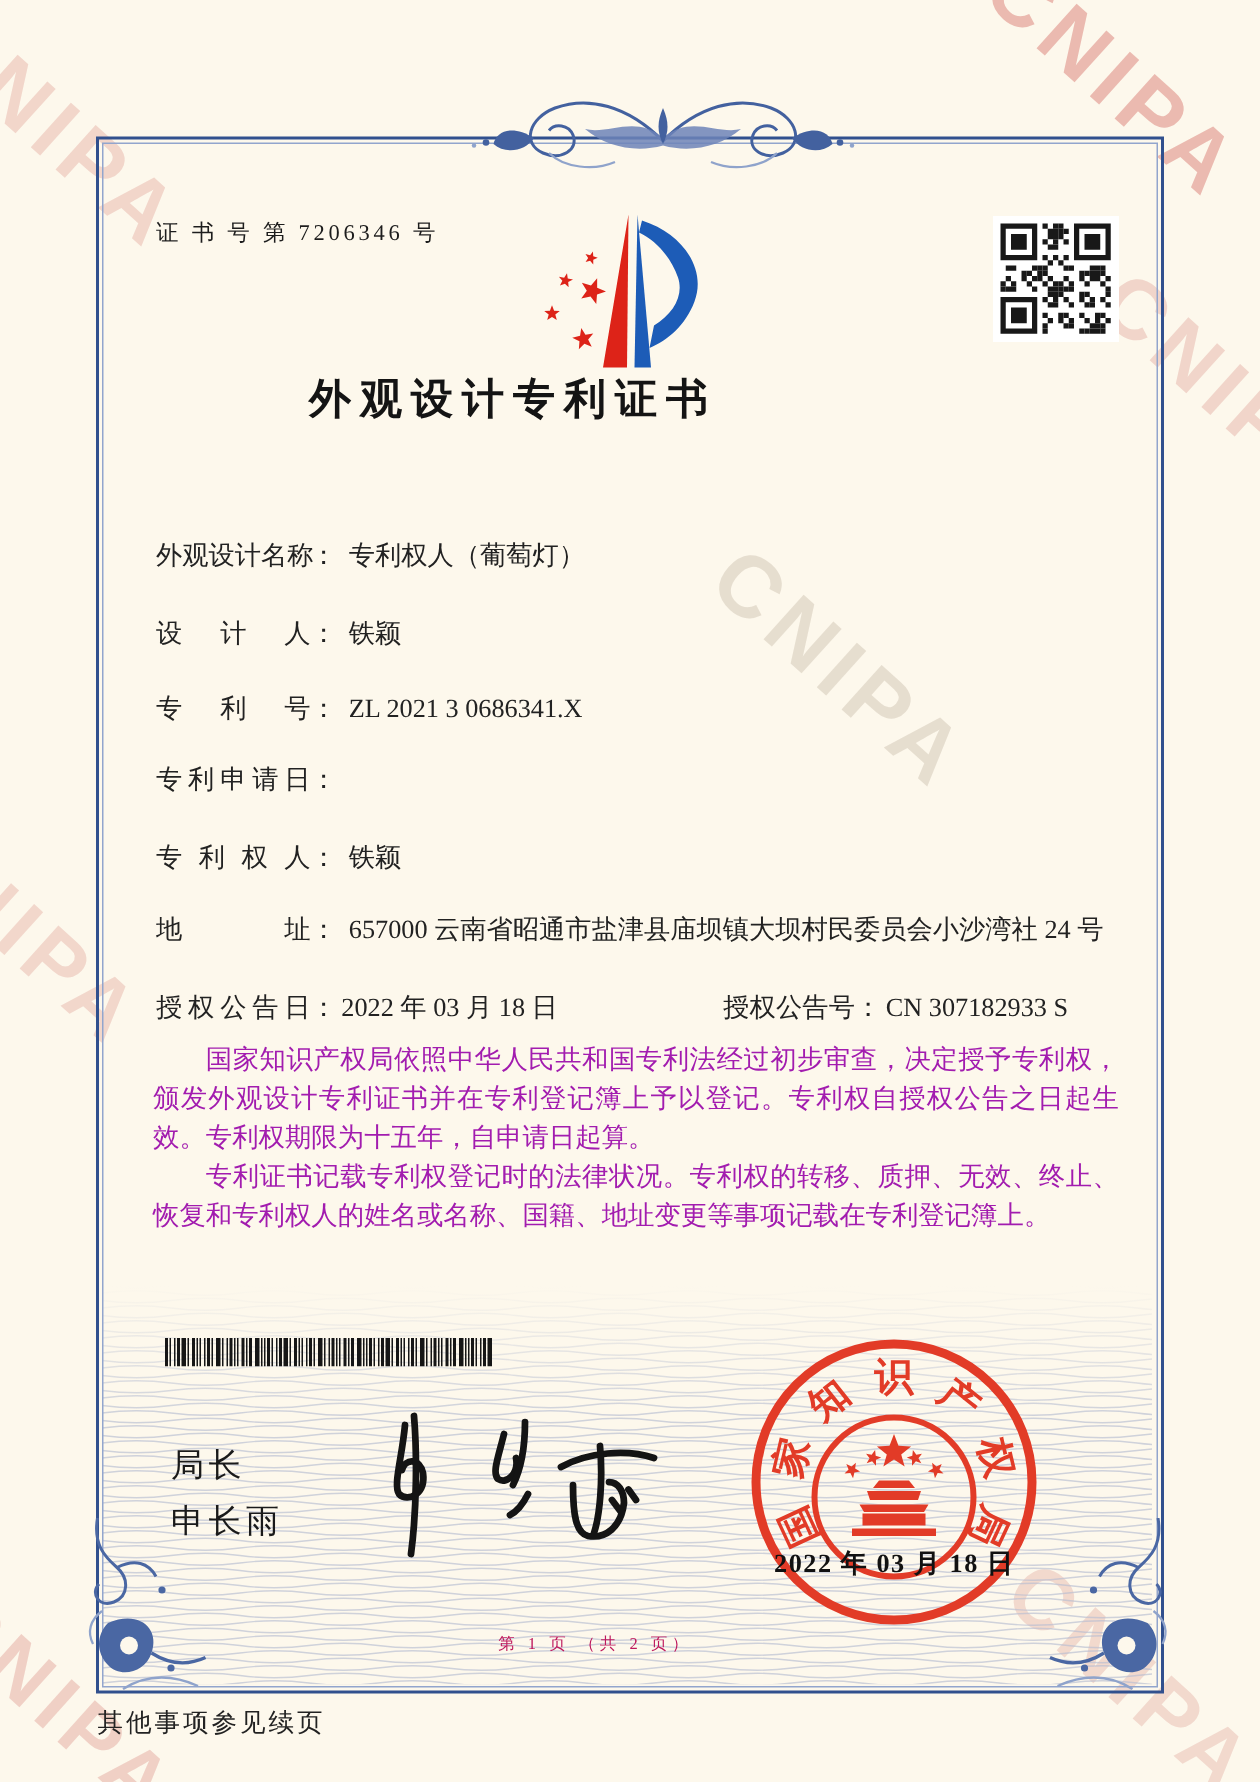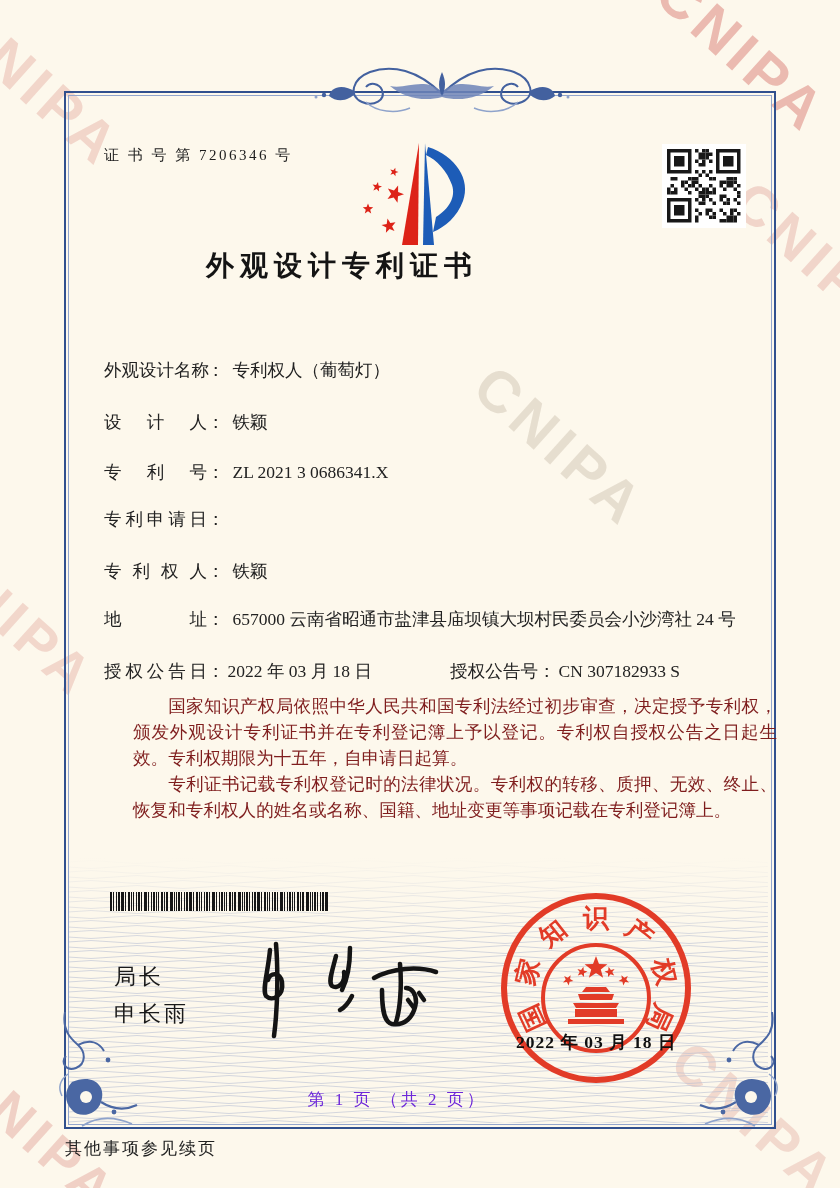--- a/index.html
+++ b/index.html
@@ -14,30 +14,30 @@
   .waves .fade{position:absolute;left:0;top:0;width:100%;height:95px;
         background:linear-gradient(#fdf8ec 10%,rgba(253,248,236,0));}
   .certno{position:absolute;left:104px;top:146px;font-size:15px;letter-spacing:2.5px;color:#1d1d1d;}
   .title{position:absolute;left:0;top:247px;width:684px;text-align:center;
          font-size:28px;font-weight:bold;letter-spacing:6px;color:#141414;}
   .field{position:absolute;left:104px;display:flex;align-items:flex-start;font-size:17.5px;line-height:24px;}
   .lbl{display:inline-block;width:103px;text-align:justify;text-align-last:justify;white-space:nowrap;}
   .colon{margin-right:3px;}
   .val{width:516px;margin-left:5px;}
   .grant-b{position:absolute;left:450px;display:flex;font-size:17.5px;line-height:24px;}
-  .grant-b .lbl{width:88px;}
+  .grant-b .lbl{width:88px;margin-left:32px;}
   .paras{position:absolute;left:102px;top:693px;width:644px;font-size:17.6px;line-height:26px;
-         text-align:justify;color:#7f1d1d;margin-left:31px;}
+         text-align:justify;color:#a21caf;}
   .paras p{margin:0;text-indent:2em;}
   .signer{position:absolute;left:114px;font-family:Liberation Serif, serif;
           font-size:22px;letter-spacing:3px;color:#1a1a1a;}
   .sealdate{position:absolute;left:516px;top:1030px;font-size:17.5px;font-weight:600;
             letter-spacing:1px;color:#111;}
   .pageinfo{position:absolute;left:65px;top:1088px;width:664px;text-align:center;
-            font-size:17px;letter-spacing:3px;color:#6d28d9;}
+            font-size:11px;letter-spacing:3px;color:#be185d;}
   .contnote{position:absolute;left:65px;top:1137px;width:664px;text-align:left;
             font-size:17px;letter-spacing:2px;color:#222;}
   svg{display:block;}
   .abs{position:absolute;}
   .mirror{transform:scaleX(-1);}
 </style>
 </head>
 <body>
 
 <div class="page">

